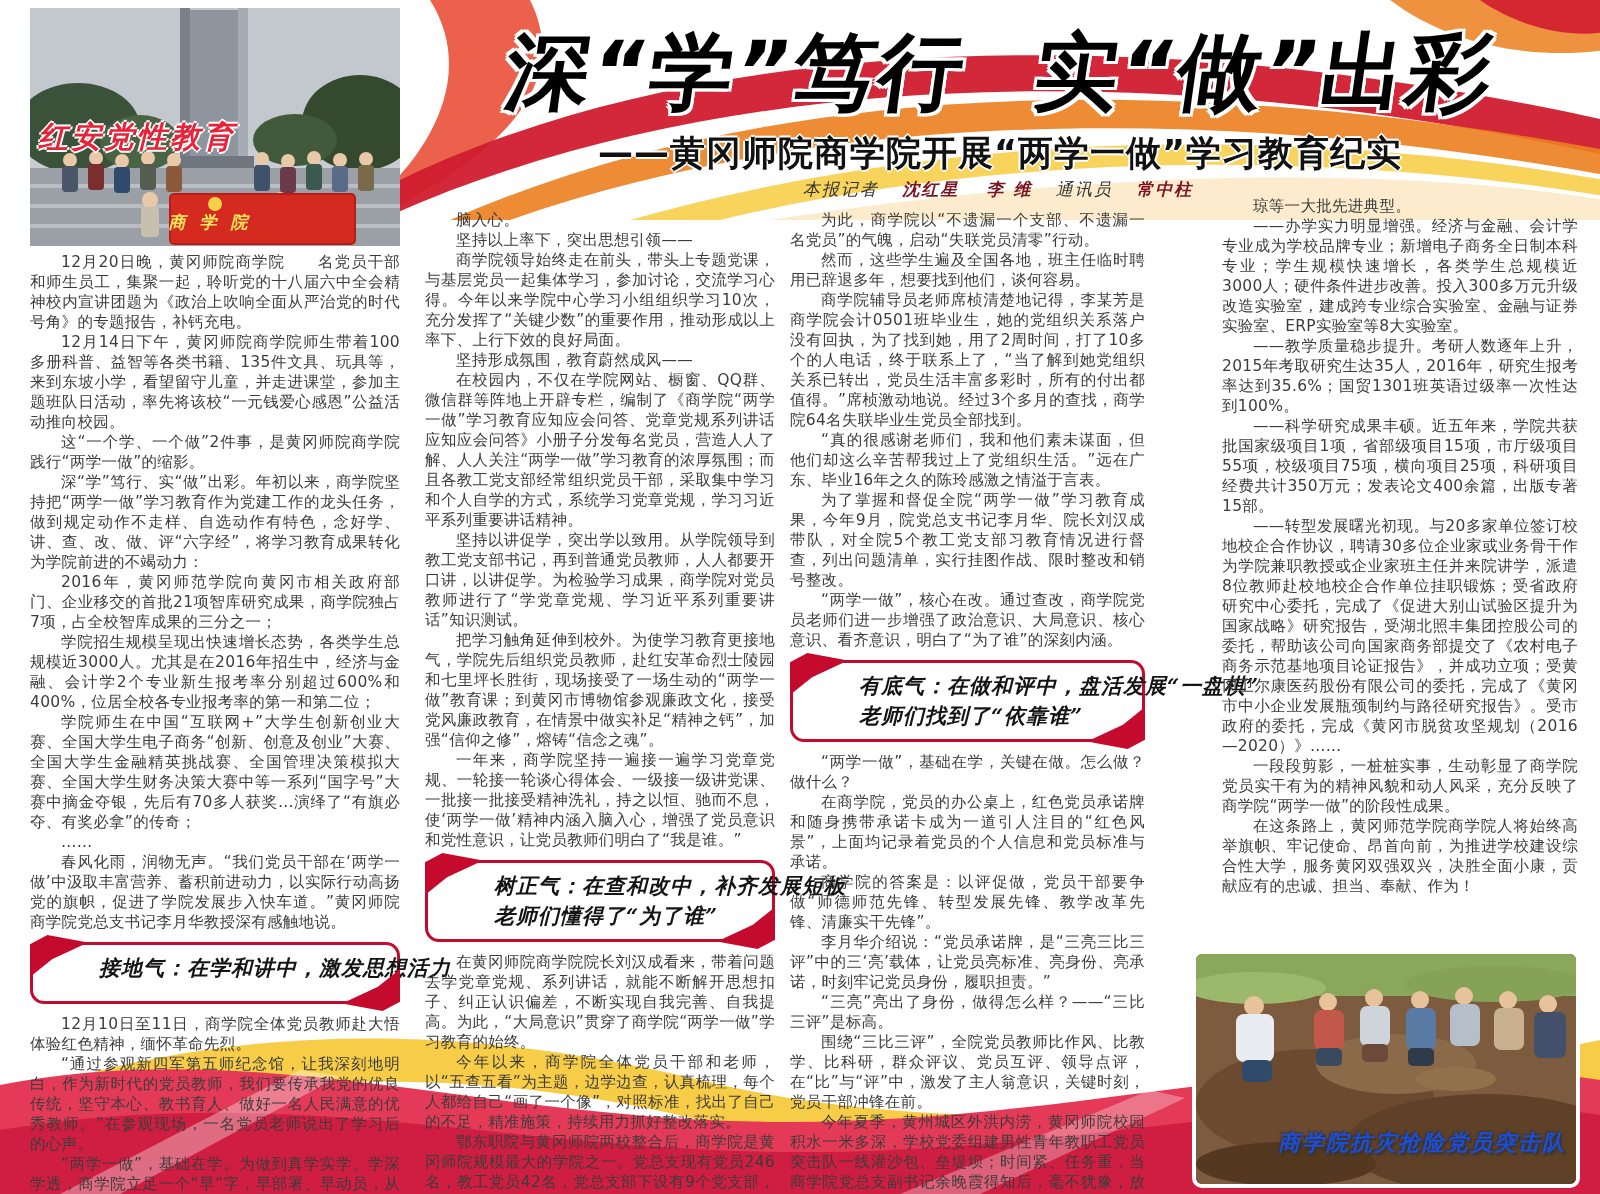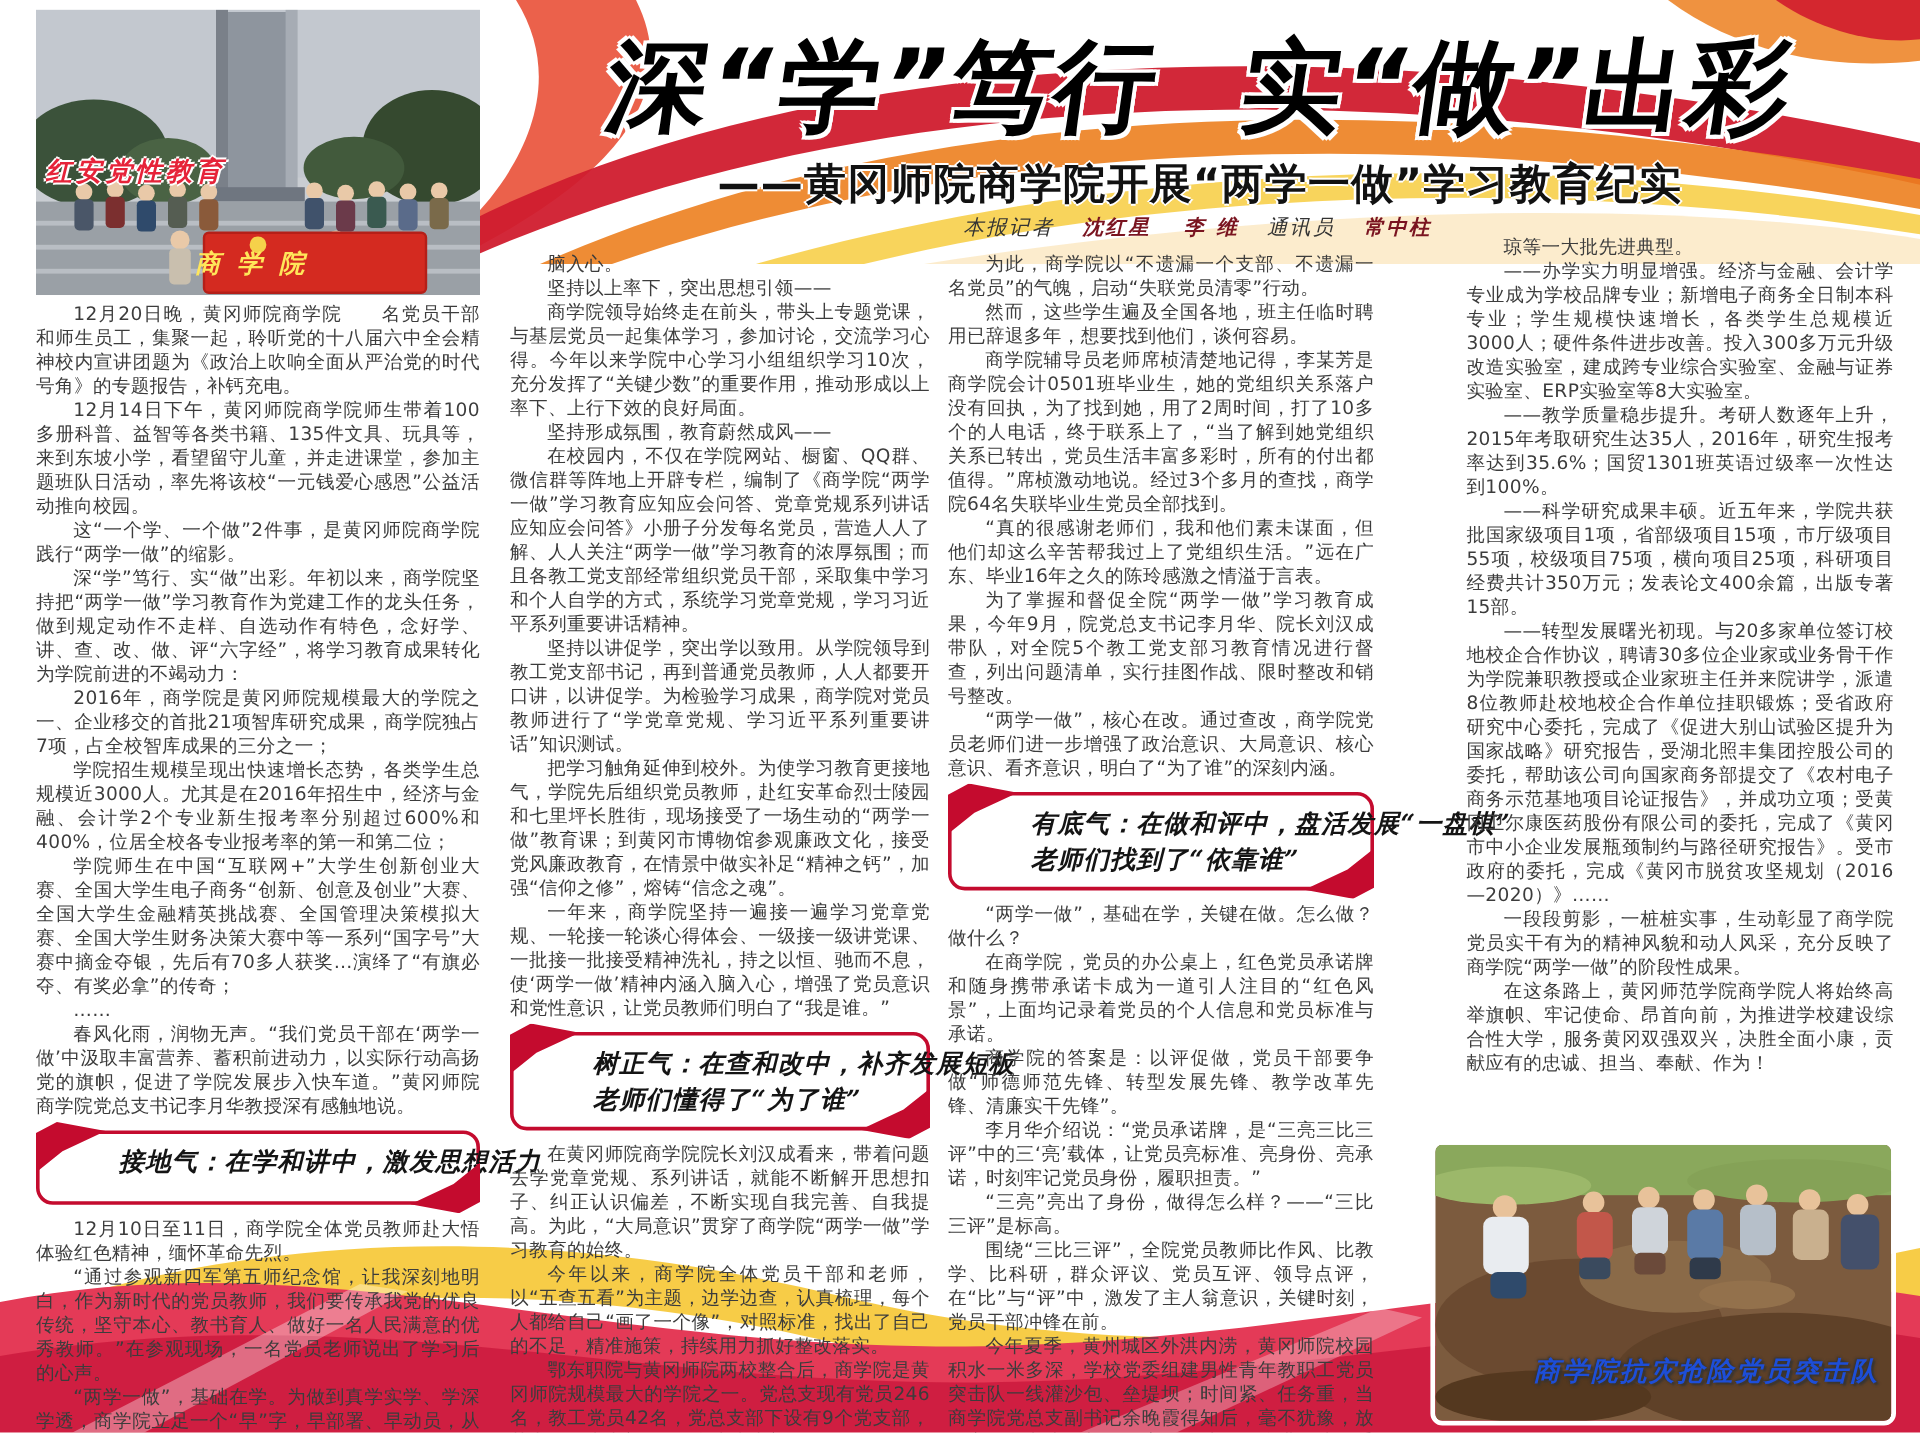--- a/index.html
+++ b/index.html
@@ -23,28 +23,28 @@
           font-size:17px;color:#222;font-style:italic;letter-spacing:2px;}
   .byline .bn{color:#7a1420;font-weight:700;margin:0 10px;}
   .byline .bl{color:#333;margin:0 6px;}
 
   
   .photo{position:absolute;overflow:hidden;z-index:2;}
   .photo svg{display:block;}
   .photo1{left:30px;top:8px;width:370px;height:238px;}
   .photo2{left:1192px;top:950px;width:388px;height:238px;border:4px solid #fff;border-radius:10px;
           box-sizing:border-box;}
-  .photo-cap1{position:absolute;left:8px;bottom:88px;z-index:3;font-size:22px;font-weight:900;
+  .photo-cap1{position:absolute;left:8px;bottom:88px;z-index:3;font-size:30px;font-weight:900;
               font-style:italic;color:#e62339;letter-spacing:3px;
               text-shadow:2px 0 #fff,-2px 0 #fff,0 2px #fff,0 -2px #fff;}
   .photo-cap2{position:absolute;right:10px;bottom:26px;z-index:3;font-size:22px;font-weight:900;
               color:#1d4ed8;letter-spacing:2px;font-style:italic;
               text-shadow:2px 2px 2px #333,-1px -1px 2px #333;}
   .banner-label{position:absolute;left:50%;transform:translateX(-50%);bottom:12px;z-index:3;
-              color:#ffe65a;font-weight:900;font-size:21px;letter-spacing:14px;font-style:italic;}
+              color:#ffe65a;font-weight:900;font-size:17px;letter-spacing:14px;font-style:italic;}
 
   
   .col{position:absolute;z-index:2;color:#3c3c3c;font-size:15.5px;line-height:20px;
        text-align:justify;letter-spacing:0.3px;}
   .col p{margin:0;text-indent:2em;}
   .col1{left:30px;top:252px;width:370px;height:936px;}
   .col2{left:425px;top:210px;width:350px;height:982px;}
   .col3{left:790px;top:210px;width:355px;height:984px;}
   .col4{left:1222px;top:196px;width:356px;height:740px;}
 
@@ -150,21 +150,21 @@
     </svg>
     <span class="banner-label">商学院</span>
     <span class="photo-cap1">红安党性教育</span>
   </div>
 
   <div class="col col1">
     <p>12月20日晚，黄冈师院商学院　　名党员干部和师生员工，集聚一起，聆听党的十八届六中全会精神校内宣讲团题为《政治上吹响全面从严治党的时代号角》的专题报告，补钙充电。</p>
     <p>12月14日下午，黄冈师院商学院师生带着100多册科普、益智等各类书籍、135件文具、玩具等，来到东坡小学，看望留守儿童，并走进课堂，参加主题班队日活动，率先将该校“一元钱爱心感恩”公益活动推向校园。</p>
     <p>这“一个学、一个做”2件事，是黄冈师院商学院践行“两学一做”的缩影。</p>
     <p>深“学”笃行、实“做”出彩。年初以来，商学院坚持把“两学一做”学习教育作为党建工作的龙头任务，做到规定动作不走样、自选动作有特色，念好学、讲、查、改、做、评“六字经”，将学习教育成果转化为学院前进的不竭动力：</p>
-    <p>2016年，商学院是黄冈师院规模最大的学院之一、企业移交的首批21项智库研究成果，商学院独占7项，占全校智库成果的三分之一；</p>
+    <p>2016年，黄冈师范学院向黄冈市相关政府部门、企业移交的首批21项智库研究成果，商学院独占7项，占全校智库成果的三分之一；</p>
     <p>学院招生规模呈现出快速增长态势，各类学生总规模近3000人。尤其是在2016年招生中，经济与金融、会计学2个专业新生报考率分别超过600%和400%，位居全校各专业报考率的第一和第二位；</p>
     <p>学院师生在中国“互联网+”大学生创新创业大赛、全国大学生电子商务“创新、创意及创业”大赛、全国大学生金融精英挑战赛、全国管理决策模拟大赛、全国大学生财务决策大赛中等一系列“国字号”大赛中摘金夺银，先后有70多人获奖…演绎了“有旗必夺、有奖必拿”的传奇；</p>
     <p>……</p>
     <p>春风化雨，润物无声。“我们党员干部在‘两学一做’中汲取丰富营养、蓄积前进动力，以实际行动高扬党的旗帜，促进了学院发展步入快车道。”黄冈师院商学院党总支书记李月华教授深有感触地说。</p>
     <div class="callout">
       <div class="corner tl"></div>
       <div class="corner br"></div>
       <p>接地气：在学和讲中，激发思想活力</p>
     </div>
     <p>12月10日至11日，商学院全体党员教师赴大悟体验红色精神，缅怀革命先烈。</p>

